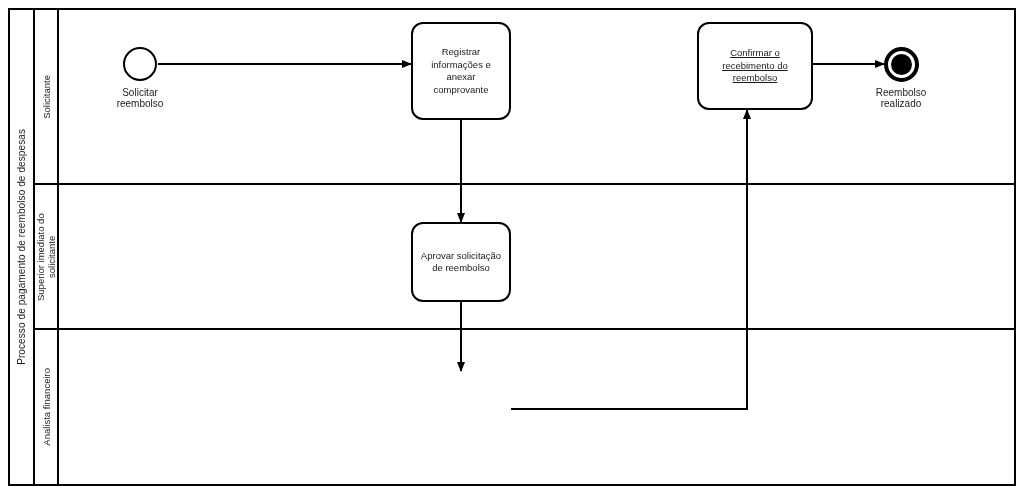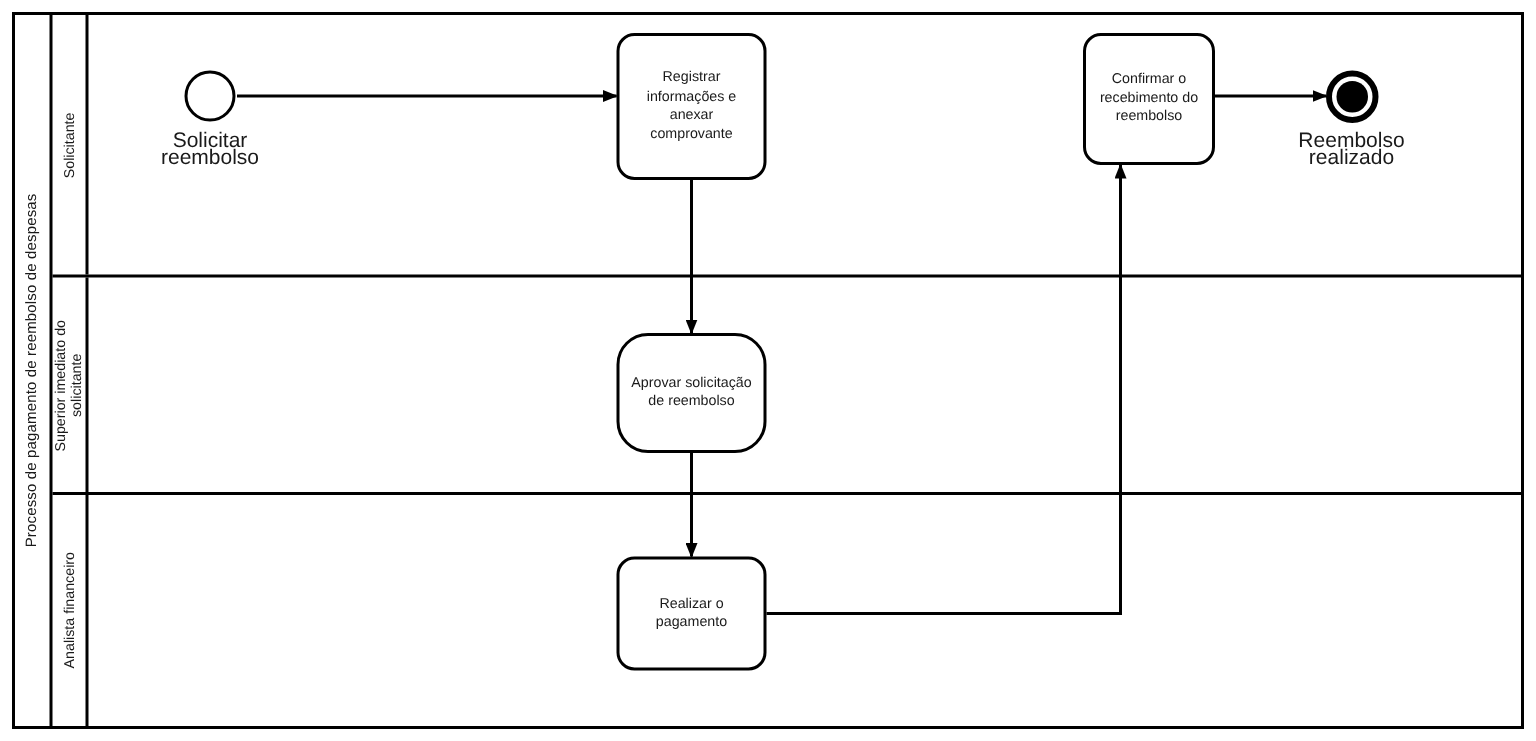--- a/index.html
+++ b/index.html
@@ -141,21 +141,21 @@
     top: 3px;
     right: 3px;
     bottom: 3px;
     border-radius: 50%;
     background: #000000;
   }
 
   .event-label {
     position: absolute;
     text-align: center;
-    font-size: 14px;
+    font-size: 10px;
     line-height: 10.5px;
     color: #1a1a1a;
     white-space: pre-line;
     width: 120px;
   }
 
   svg.flows {
     position: absolute;
     left: 0;
     top: 0;
@@ -219,25 +219,24 @@
 
     <path d="M797,64 L884,64" stroke="#000000" stroke-width="2" fill="none" marker-end="url(#arrow)"></path>
   </svg>
 
   <div class="event start" style="left:123px; top:47px; width:34px; height:34px;"></div>
   <div class="event-label" style="left:80px; top:88px;">Solicitar
 reembolso</div>
 
   <div class="task" style="left:411px; top:22px; width:100px; height:98px;">Registrar informações e anexar comprovante</div>
 
-  <div class="task" style="left:722px; top:22px; width:88px; height:88px;">Confirmar o recebimento do reembolso</div>
-
-  <div class="task" style="left:411px; top:222px; width:100px; height:80px;border-radius:21px;">Aprovar solicitação de reembolso</div>
-
-  <div class="task" style="left:411px; top:371px; width:100px; height:76px;">Realizar o pagamento</div>
+  <div class="task" style="left:697px; top:22px; width:116px; height:88px;text-decoration:underline;">Confirmar o recebimento do reembolso</div>
+
+  <div class="task" style="left:411px; top:222px; width:100px; height:80px;">Aprovar solicitação de reembolso</div>
+
 
   <div class="event end" style="left:884px; top:47px; width:35px; height:35px;">
     <div class="end-fill"></div>
   </div>
   <div class="event-label" style="left:841px; top:88px;">Reembolso
 realizado</div>
 
 </div>
 
 </body></html>

